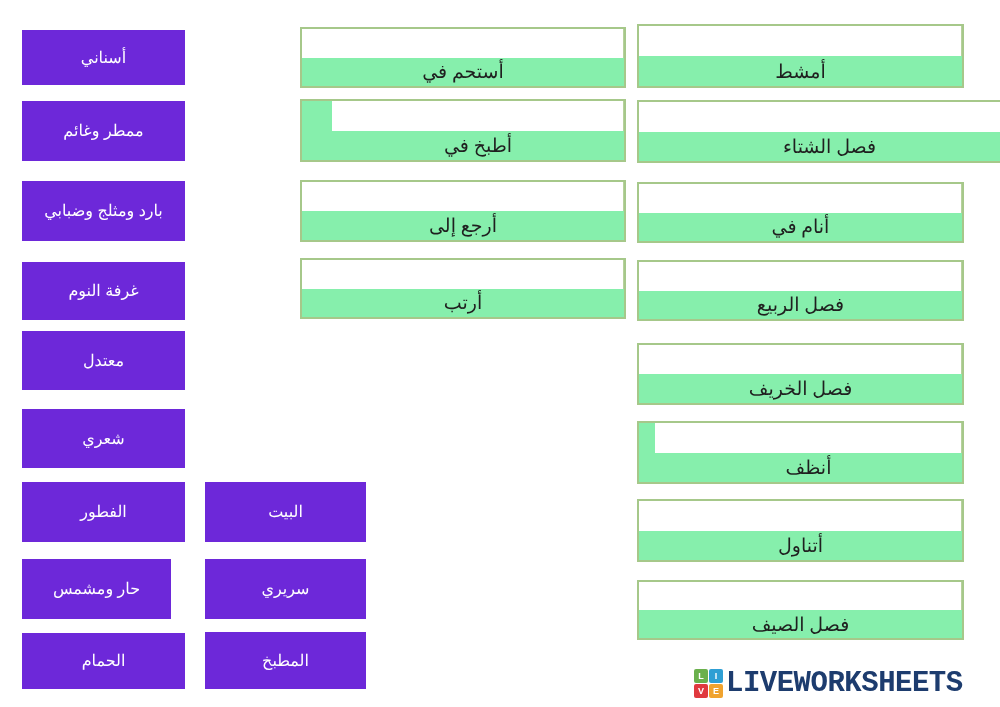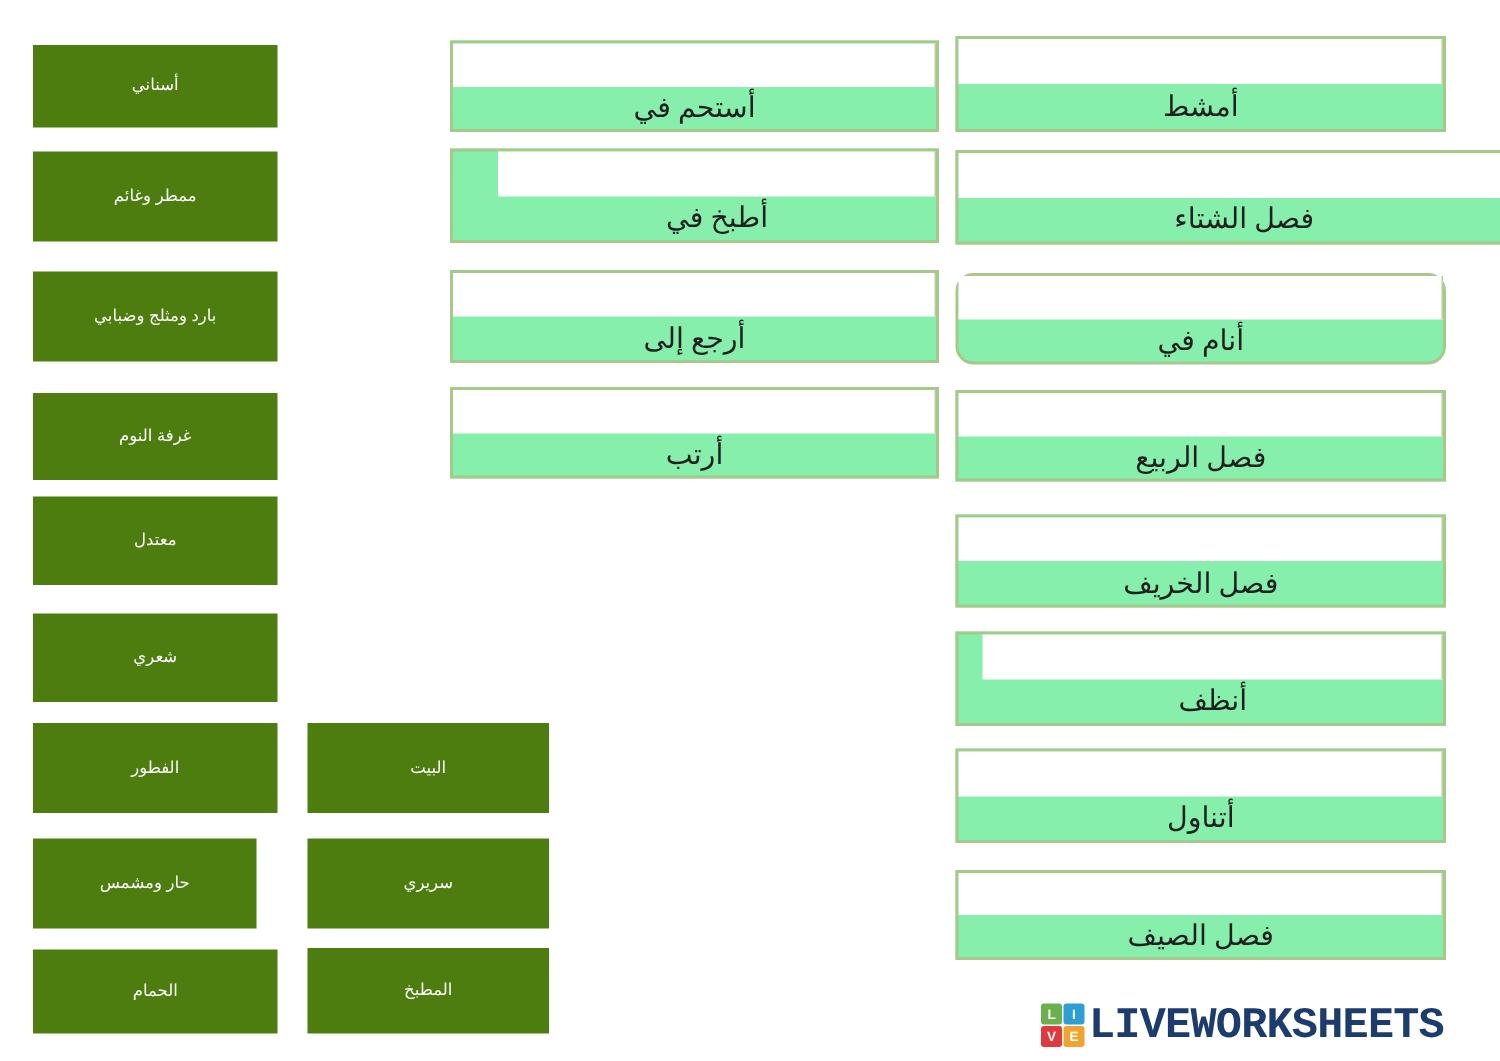--- a/index.html
+++ b/index.html
@@ -7,26 +7,26 @@
   .page {
     position:relative;
     width:1000px; height:707px;
     background:#ffffff;
     overflow:hidden;
     font-family:"Liberation Sans", sans-serif;
   }
   
   .tile {
     position:absolute;
-    background:#4d7c0f;
+    background:#6d28d9;
     color:#ffffff;
     display:flex; align-items:center; justify-content:center;
     text-align:center;
     font-family:"Liberation Sans", sans-serif;
-    font-size:11px;
+    font-size:16px;
     line-height:1.35;
     padding:18px 10px;
     cursor:grab;
     direction:rtl;
   }
   
   .match-box {
     position:absolute;
     border:2px solid #a6c88a;
     background:#86efac;
@@ -121,21 +121,21 @@
   </div>
 
   <div class="match-box" style="left:637px; top:24px;  width:327px; height:64px;">
     <div class="drop-cell"></div>
     <div class="label-cell">أمشط</div>
   </div>
   <div class="match-box" style="left:637px; top:100px; width:385px; height:63px;">
     <div class="drop-cell"></div>
     <div class="label-cell">فصل الشتاء</div>
   </div>
-  <div class="match-box" style="left:637px; top:182px; width:327px; height:61px;border-radius:12px;">
+  <div class="match-box" style="left:637px; top:182px; width:327px; height:61px;">
     <div class="drop-cell"></div>
     <div class="label-cell">أنام في</div>
   </div>
   <div class="match-box" style="left:637px; top:260px; width:327px; height:61px;">
     <div class="drop-cell"></div>
     <div class="label-cell">فصل الربيع</div>
   </div>
   <div class="match-box" style="left:637px; top:343px; width:327px; height:62px;">
     <div class="drop-cell"></div>
     <div class="label-cell">فصل الخريف</div>

